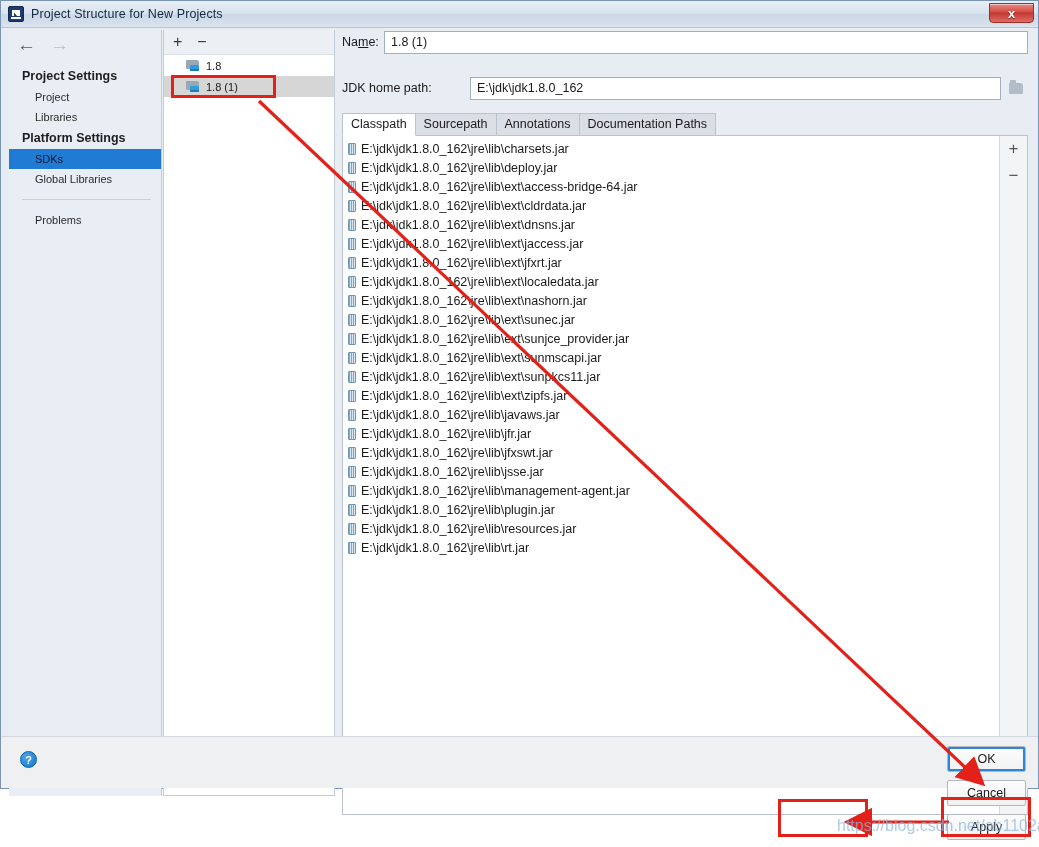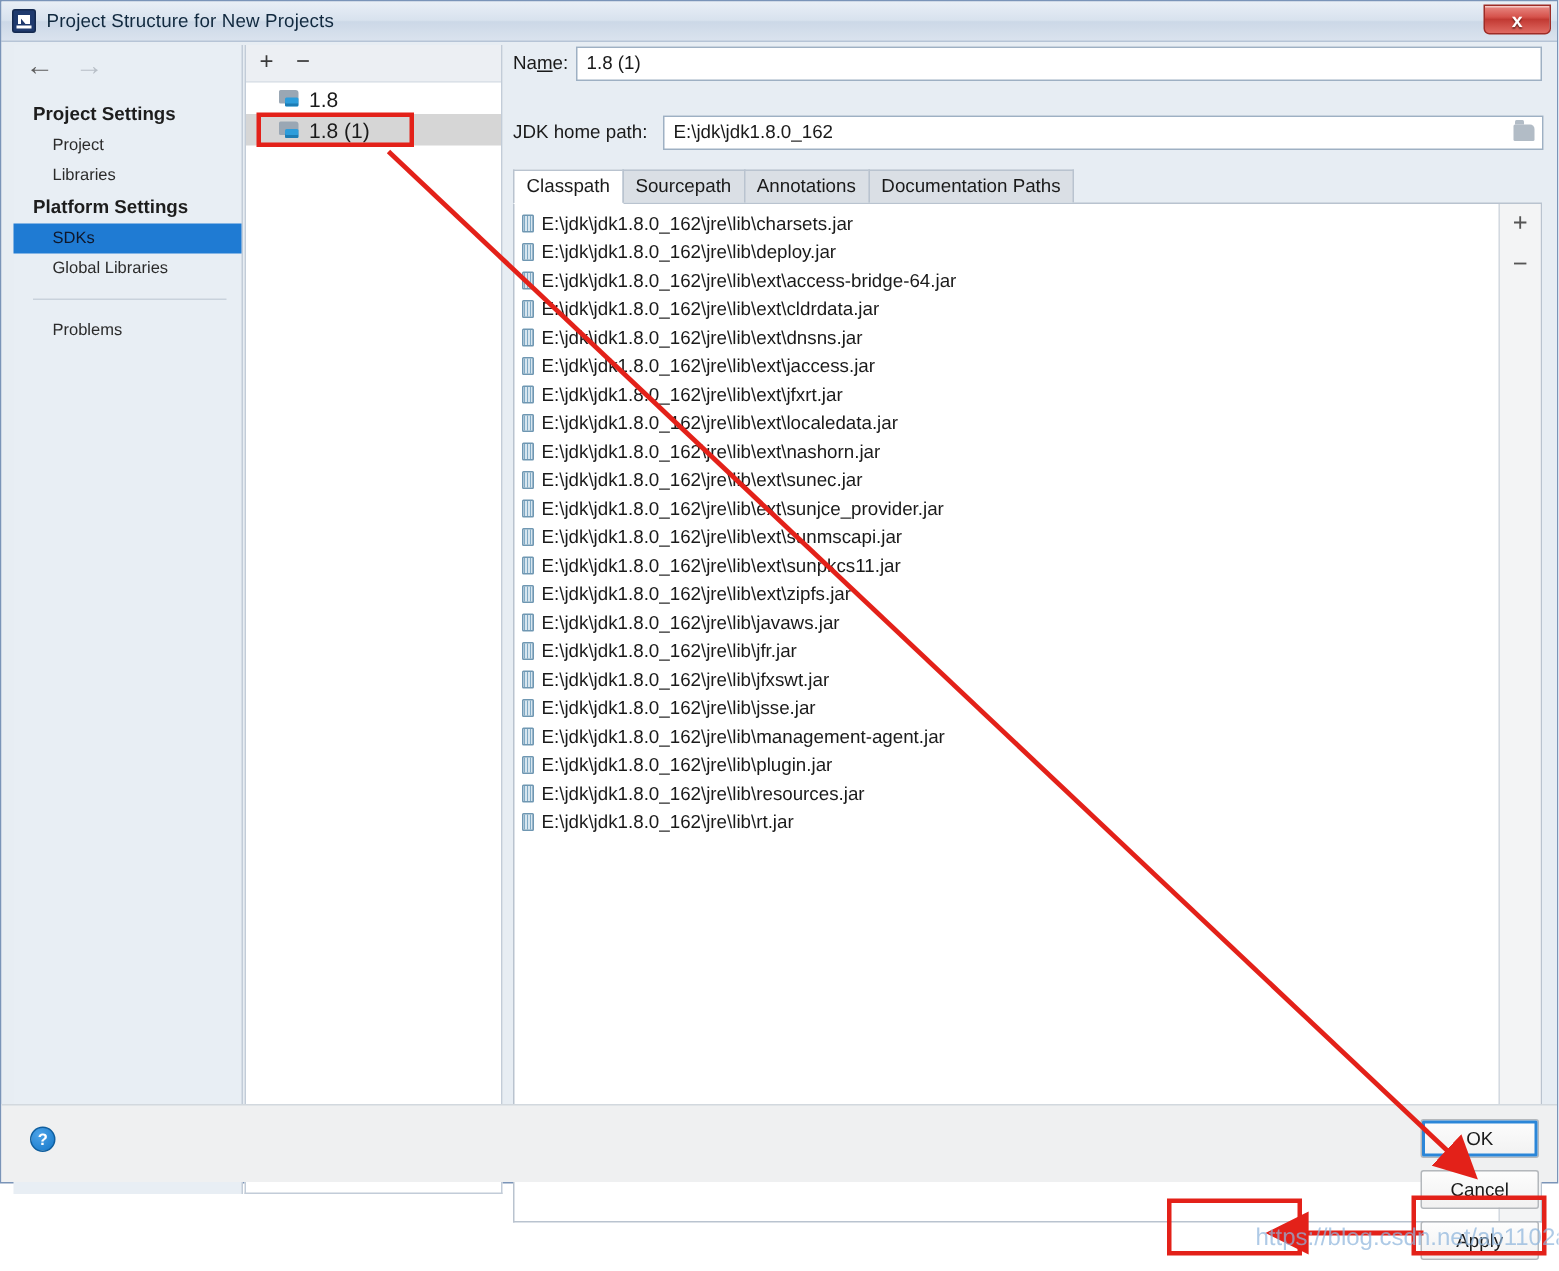--- a/index.html
+++ b/index.html
@@ -161,21 +161,21 @@
     font-size: 16px;
     color: #3a3a3a;
     line-height: 1;
     user-select: none;
   }
   .tree-row {
     height: 21px;
     display: flex;
     align-items: center;
     padding-left: 22px;
-    font-size: 14px;
+    font-size: 11px;
     color: #1a1a1a;
     position: relative;
   }
   .tree-row.selected { background: #d6d6d6; }
   .sdk-icon {
     width: 15px; height: 12px;
     margin-right: 5px;
     position: relative;
     flex: 0 0 auto;
   }
@@ -446,21 +446,21 @@
       </div>
     </div>
 
     <div class="right-col">
 
       <div class="field-row">
         <span class="field-label" style="width:42px;">Na<u>m</u>e:</span>
         <div class="text-input">1.8 (1)</div>
       </div>
 
-      <div class="field-row" style="margin-top:22px;">
+      <div class="field-row" style="margin-top:22px;gap:28px;">
         <span class="field-label" style="width:100px;">JDK home path:</span>
         <div class="text-input">E:\jdk\jdk1.8.0_162</div>
         <div class="browse-btn">
           <span class="folder-glyph"></span>
         </div>
       </div>
 
       <div class="tabs">
         <div class="tab active">Classpath</div>
         <div class="tab">Sourcepath</div>

